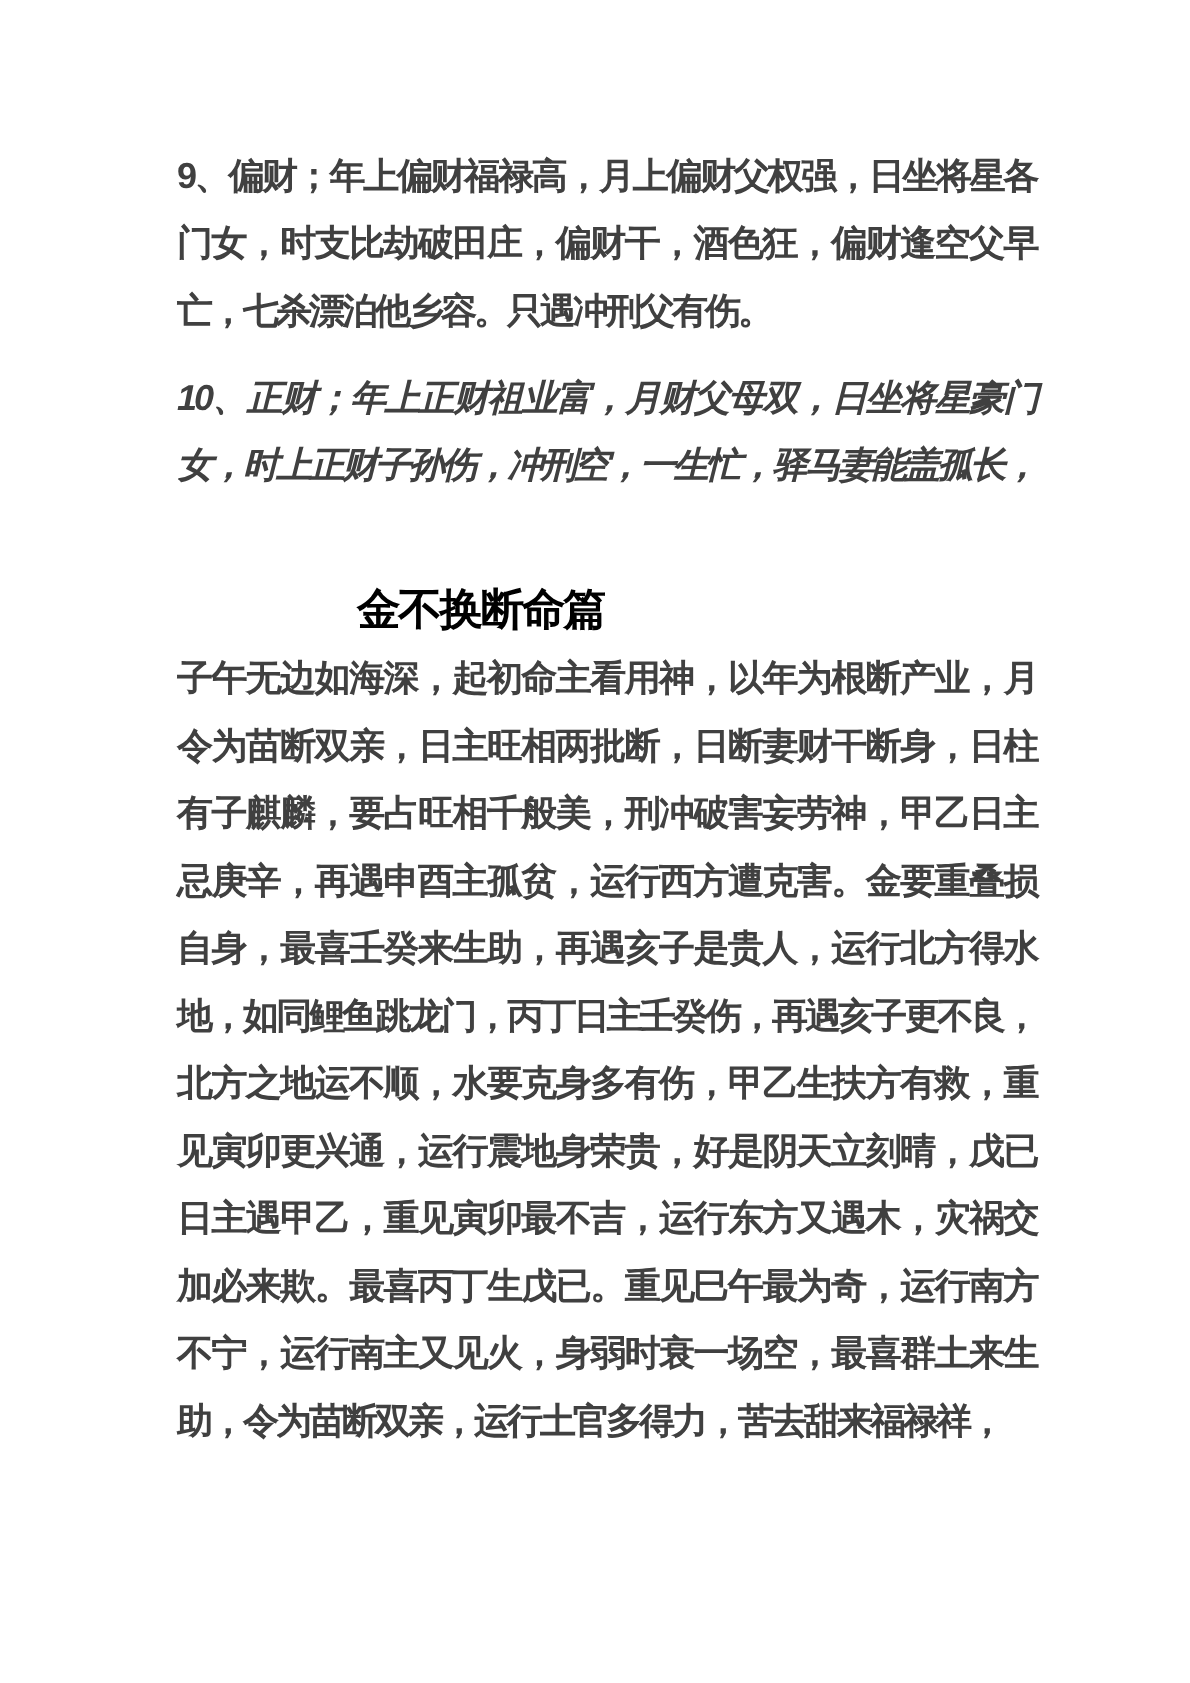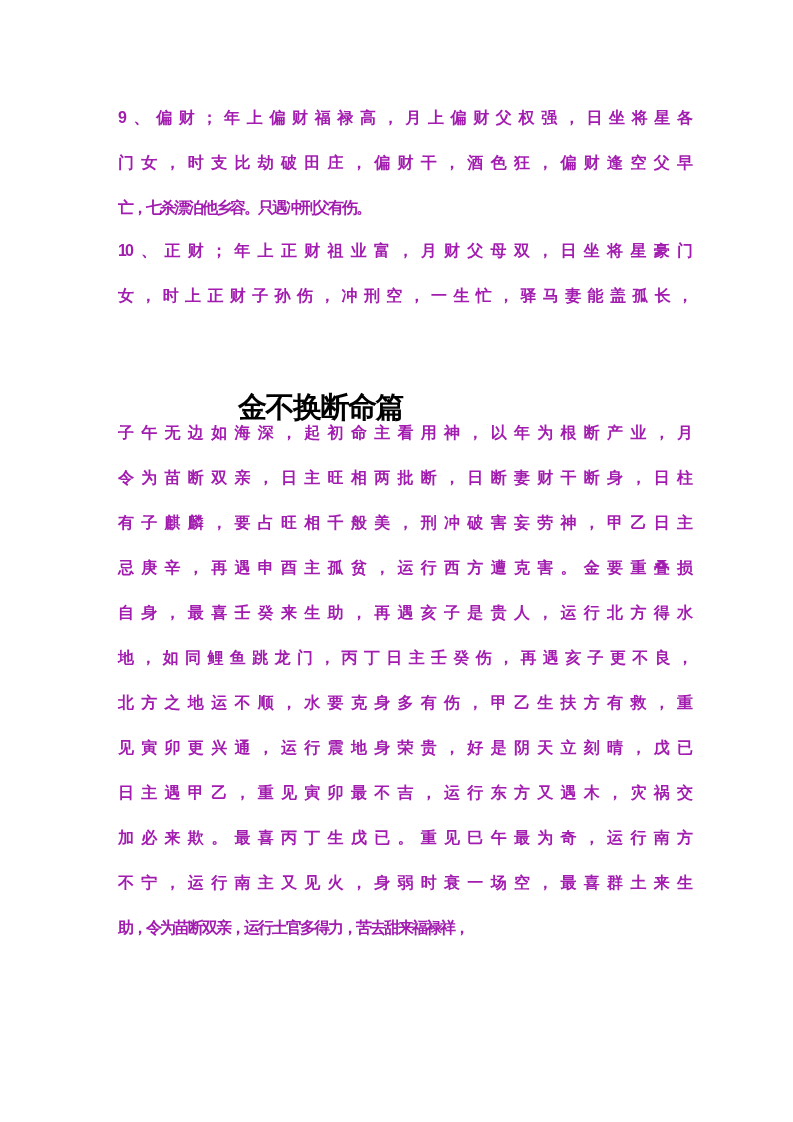--- a/index.html
+++ b/index.html
@@ -13,52 +13,52 @@
     height: 1122px;
     background: #ffffff;
     overflow: hidden;
     font-family: "Liberation Sans", sans-serif;
     color: #000000;
   }
   .text-block {
     position: absolute;
     left: 118px;
     width: 573px;
-    font-size: 16px;
+    font-size: 24px;
     font-weight: 700;
     letter-spacing: -2px;
-    color: #a21caf;
+    color: #404040;
   }
   .text-block .line {
     height: 45px;
     line-height: 45px;
     white-space: nowrap;
     text-align: justify;
     text-align-last: justify;
     -moz-text-align-last: justify;
   }
   .text-block .line.last {
     text-align-last: left;
     -moz-text-align-last: left;
   }
   .para-9  { top: 95px; }
-  .para-10 { top: 228px; }
+  .para-10 { top: 243px; font-style: italic; }
   .section-heading {
     position: absolute;
     left: 238px;
     top: 385px;
     height: 45px;
     line-height: 45px;
     font-size: 29px;
     font-weight: 700;
     letter-spacing: -1.5px;
     color: #000000;
     white-space: nowrap;
   }
-  .para-body { top: 410px; }
+  .para-body { top: 430px; }
 </style>
 </head>
 <body>
 
 <div class="page">
 
   <div class="text-block para-9">
       <div class="line">9、偏财；年上偏财福禄高，月上偏财父权强，日坐将星各</div>
       <div class="line">门女，时支比劫破田庄，偏财干，酒色狂，偏财逢空父早</div>
       <div class="line last">亡，七杀漂泊他乡容。只遇冲刑父有伤。</div>

